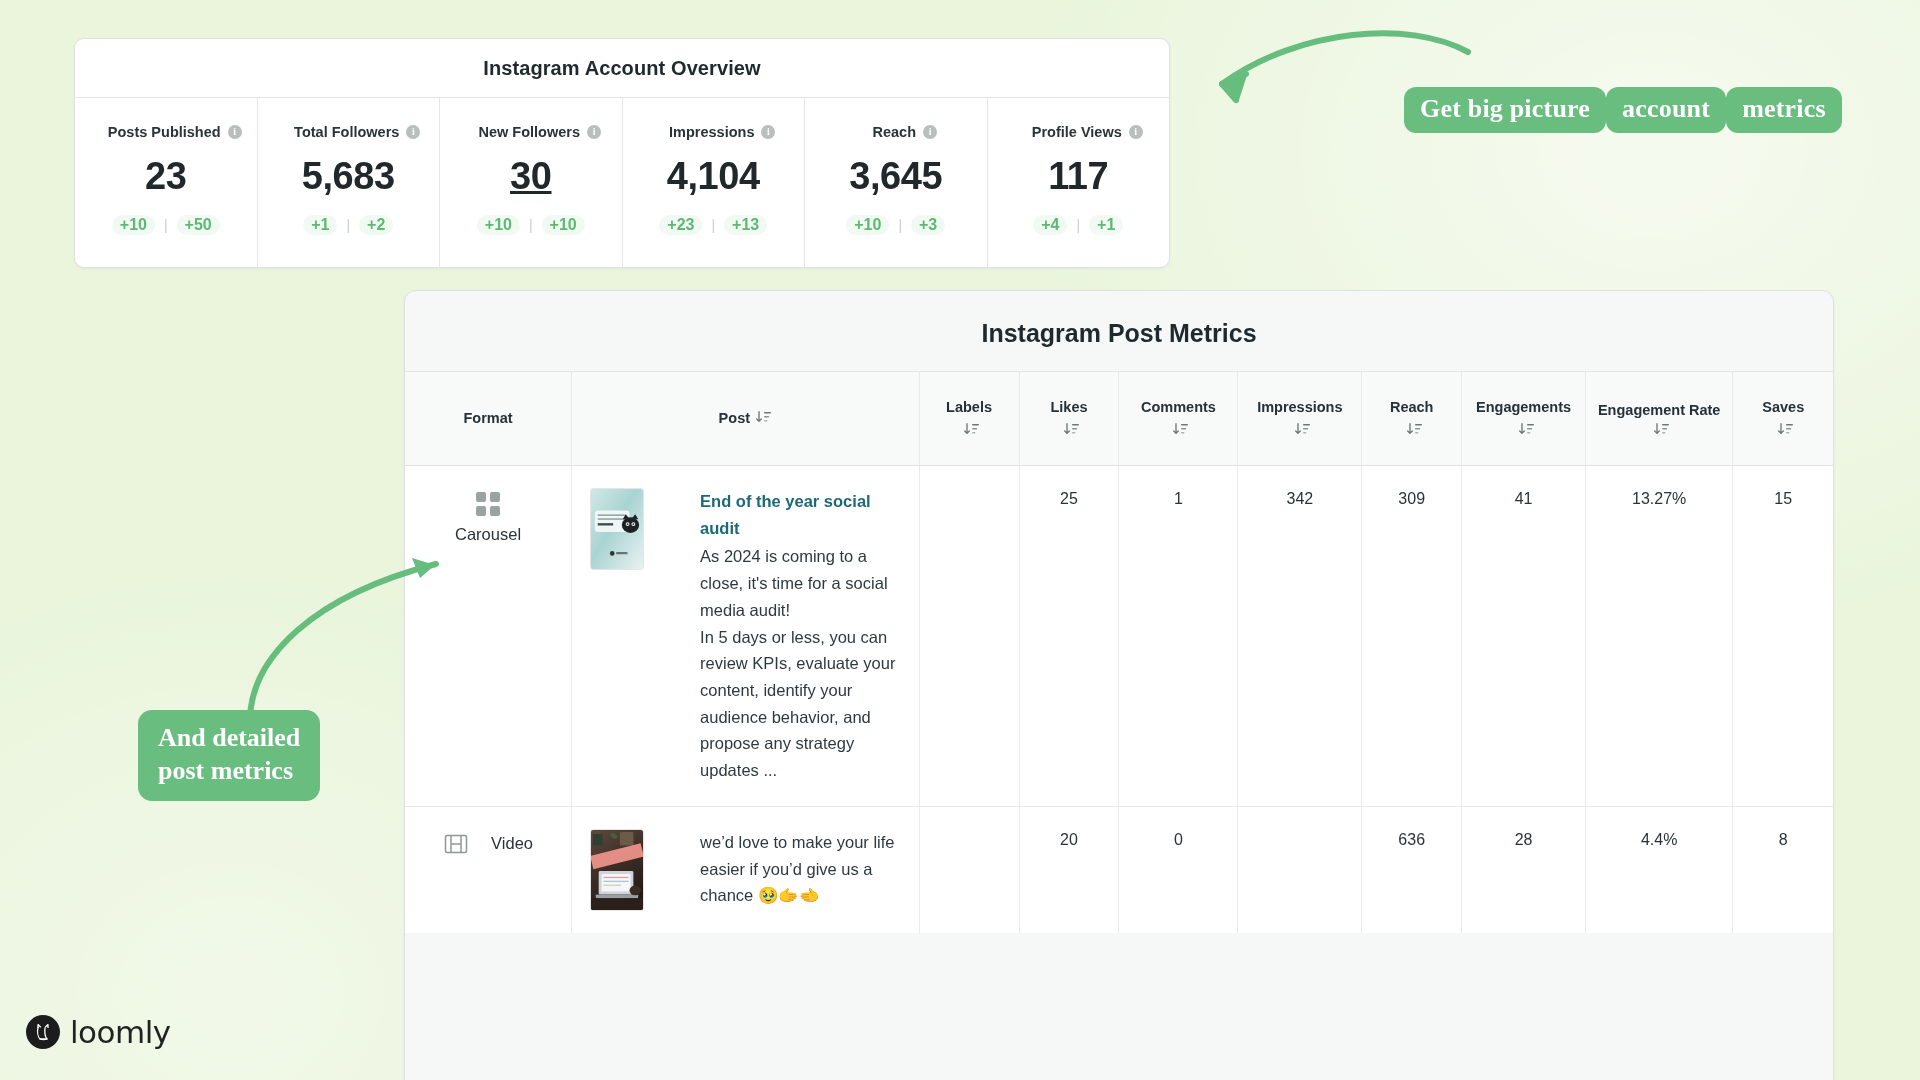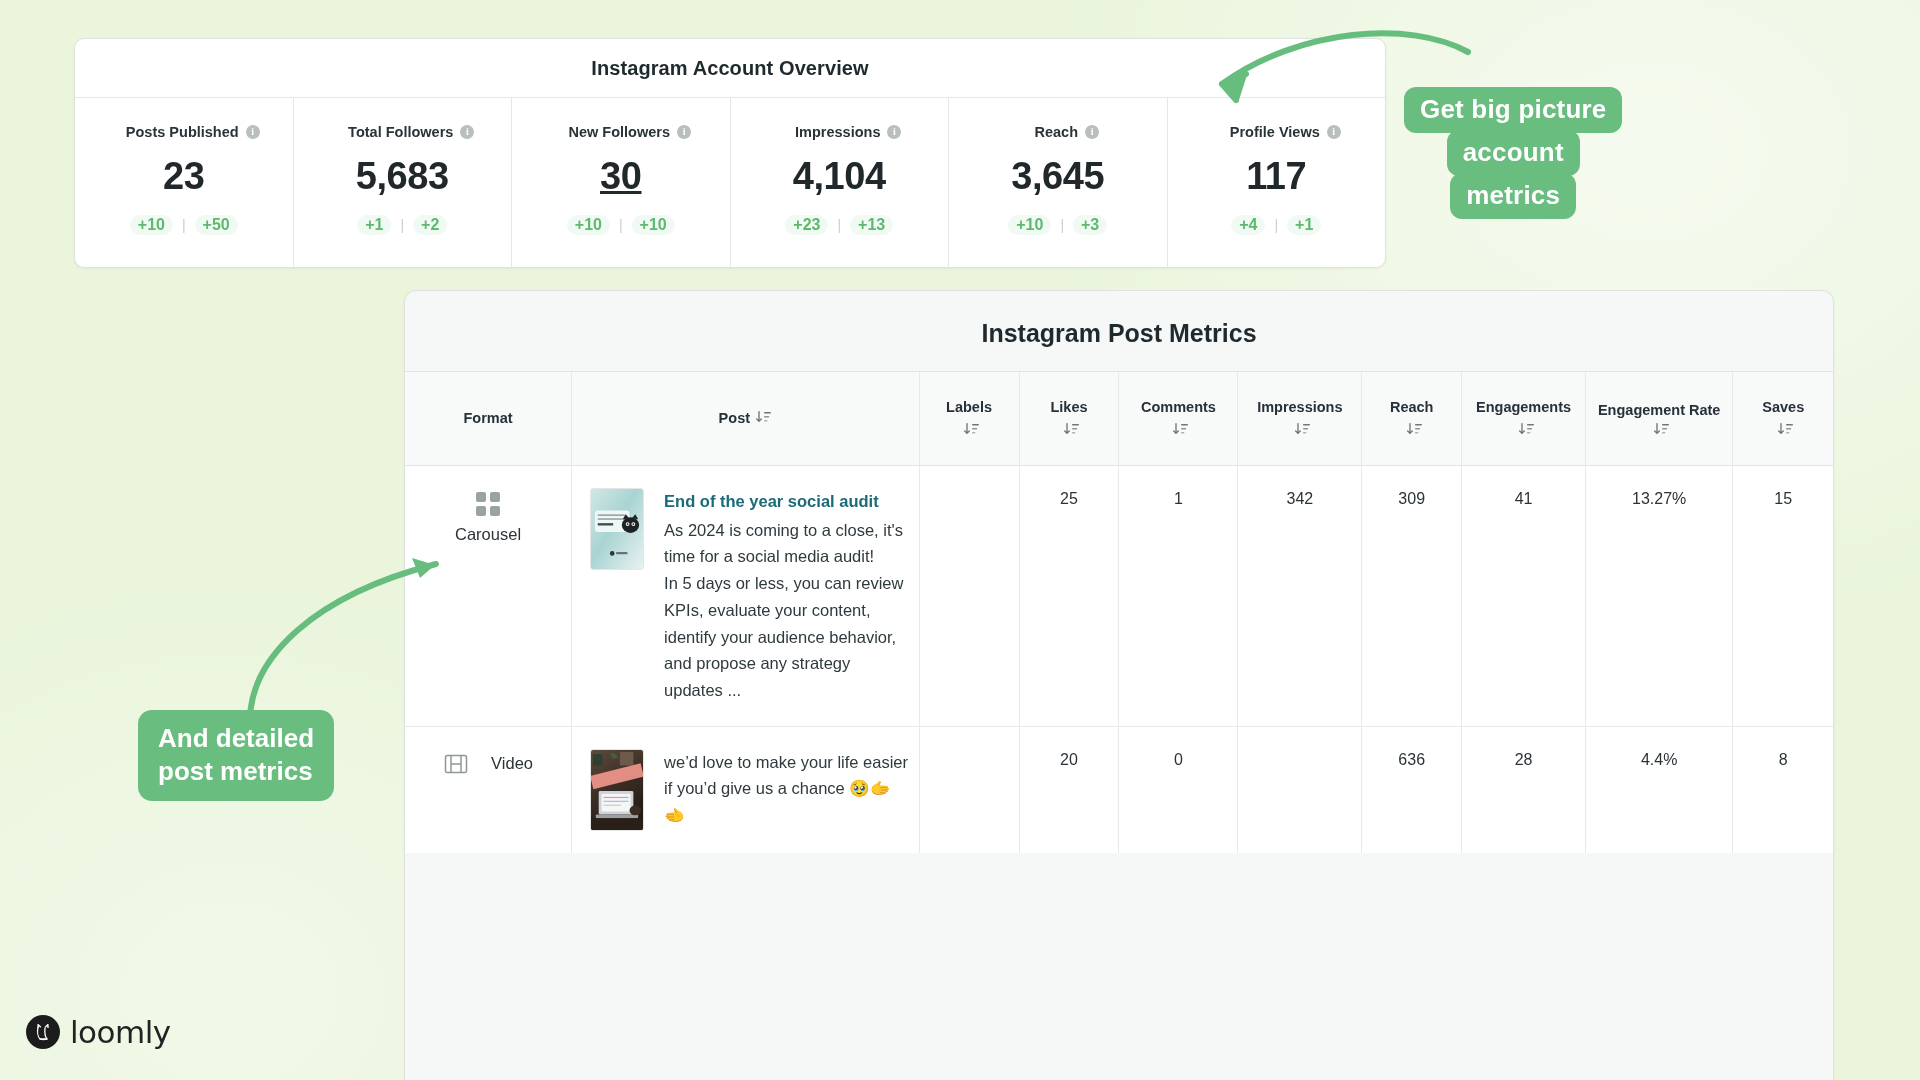--- a/index.html
+++ b/index.html
@@ -24,21 +24,21 @@
       radial-gradient(900px 700px at 86% 14%, rgba(255,255,255,0.55), rgba(255,255,255,0) 70%),
       radial-gradient(700px 600px at 12% 92%, rgba(255,255,255,0.35), rgba(255,255,255,0) 72%);
     pointer-events: none;
   }
 
   
   .overview-card {
     position: absolute;
     left: 74px;
     top: 38px;
-    width: 1312px;
+    width: 1096px;
     height: 230px;
     background: #ffffff;
     border: 1px solid #dfe2e0;
     border-radius: 10px;
     box-shadow: 0 1px 3px rgba(0,0,0,0.05);
     overflow: hidden;
   }
 
   .overview-title {
     height: 58px;
@@ -237,44 +237,45 @@
     flex: 0 0 auto;
     width: 54px;
     height: 82px;
     border-radius: 3px;
     overflow: hidden;
     border: 1px solid #e3e6e5;
     position: relative;
   }
   .thumb svg { display: block; width: 100%; height: 100%; }
 
-  .post-text { flex: 1 1 auto; }
+  .post-text { flex: 1 1 auto; margin-left: 36px; }
   .post-title {
     font-size: 16.5px;
     font-weight: 700;
     color: #1c6a78;
     line-height: 1.62;
     margin-bottom: 2px;
   }
   .post-body {
     font-size: 16.5px;
     color: #2f3a3e;
     line-height: 1.62;
   }
   .post-body p { margin: 0; }
 
   .cell-val { display: block; padding-top: 2px; }
 
   
   .callout {
     position: absolute;
     display: flex;
-    flex-direction: column;
+    flex-direction: row;
     align-items: center;
     pointer-events: none;
+    font-family: Liberation Serif, serif;
   }
   .callout .cline {
     background: #68bd7f;
     color: #ffffff;
     font-size: 26px;
     font-weight: 800;
     letter-spacing: 0.2px;
     line-height: 1.08;
     padding: 8px 16px 10px;
     border-radius: 12px;

